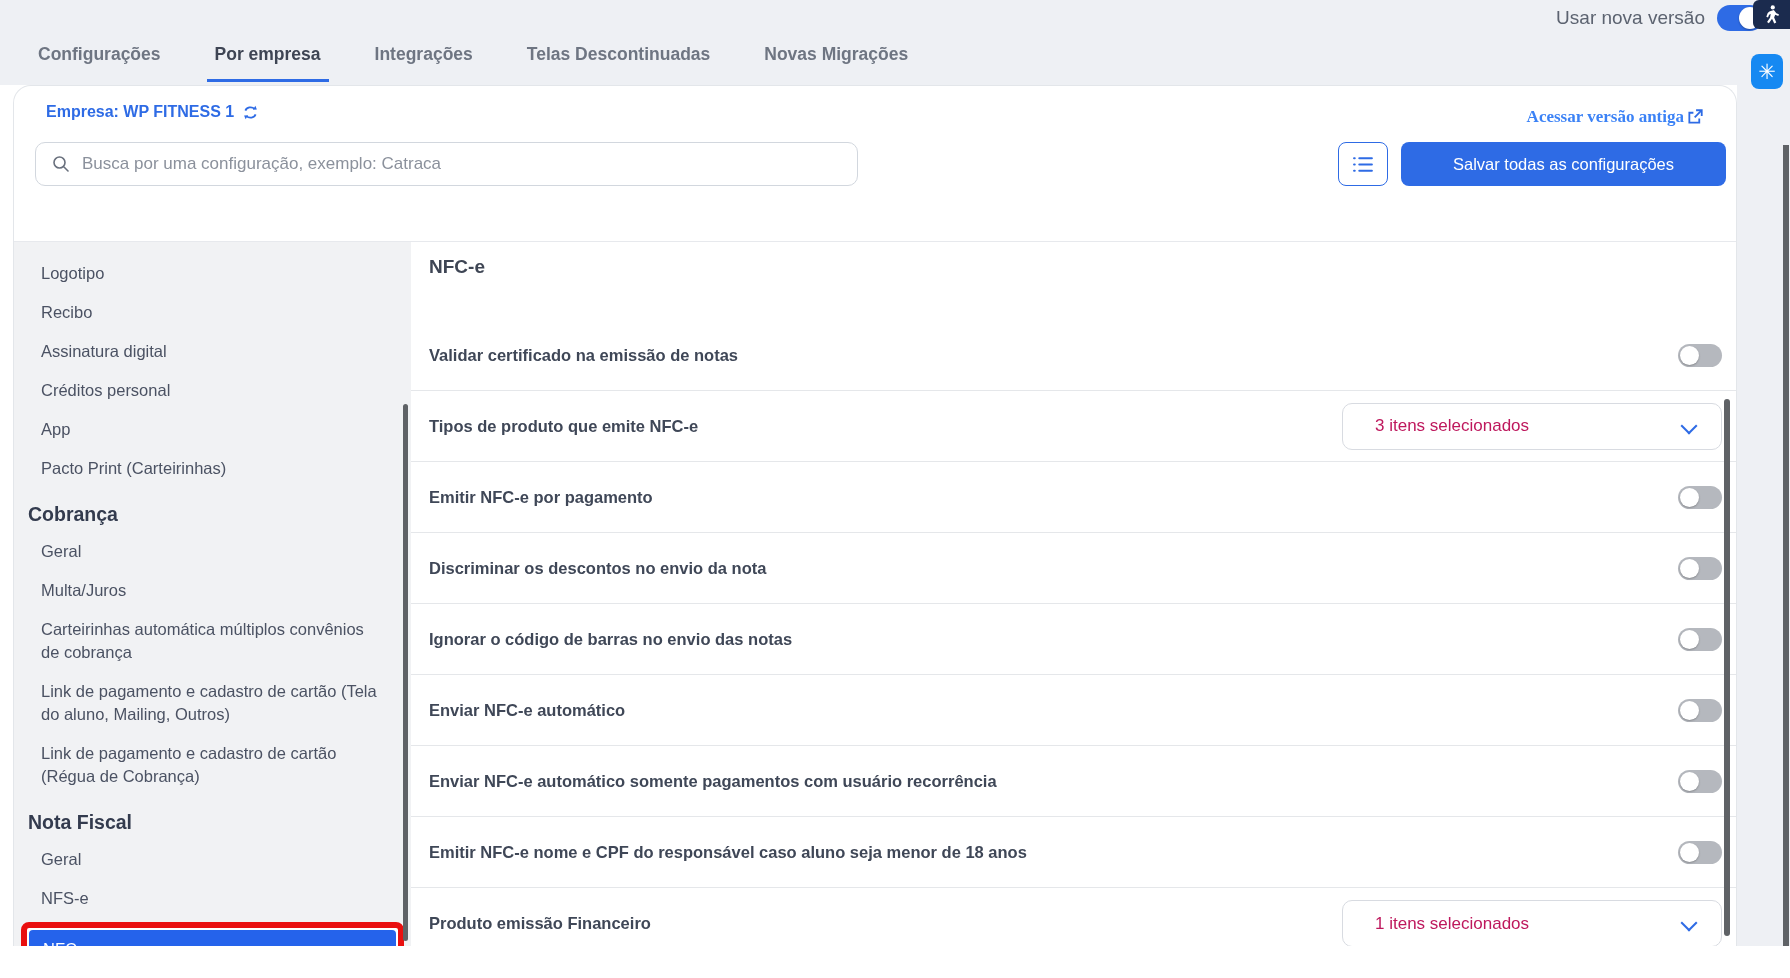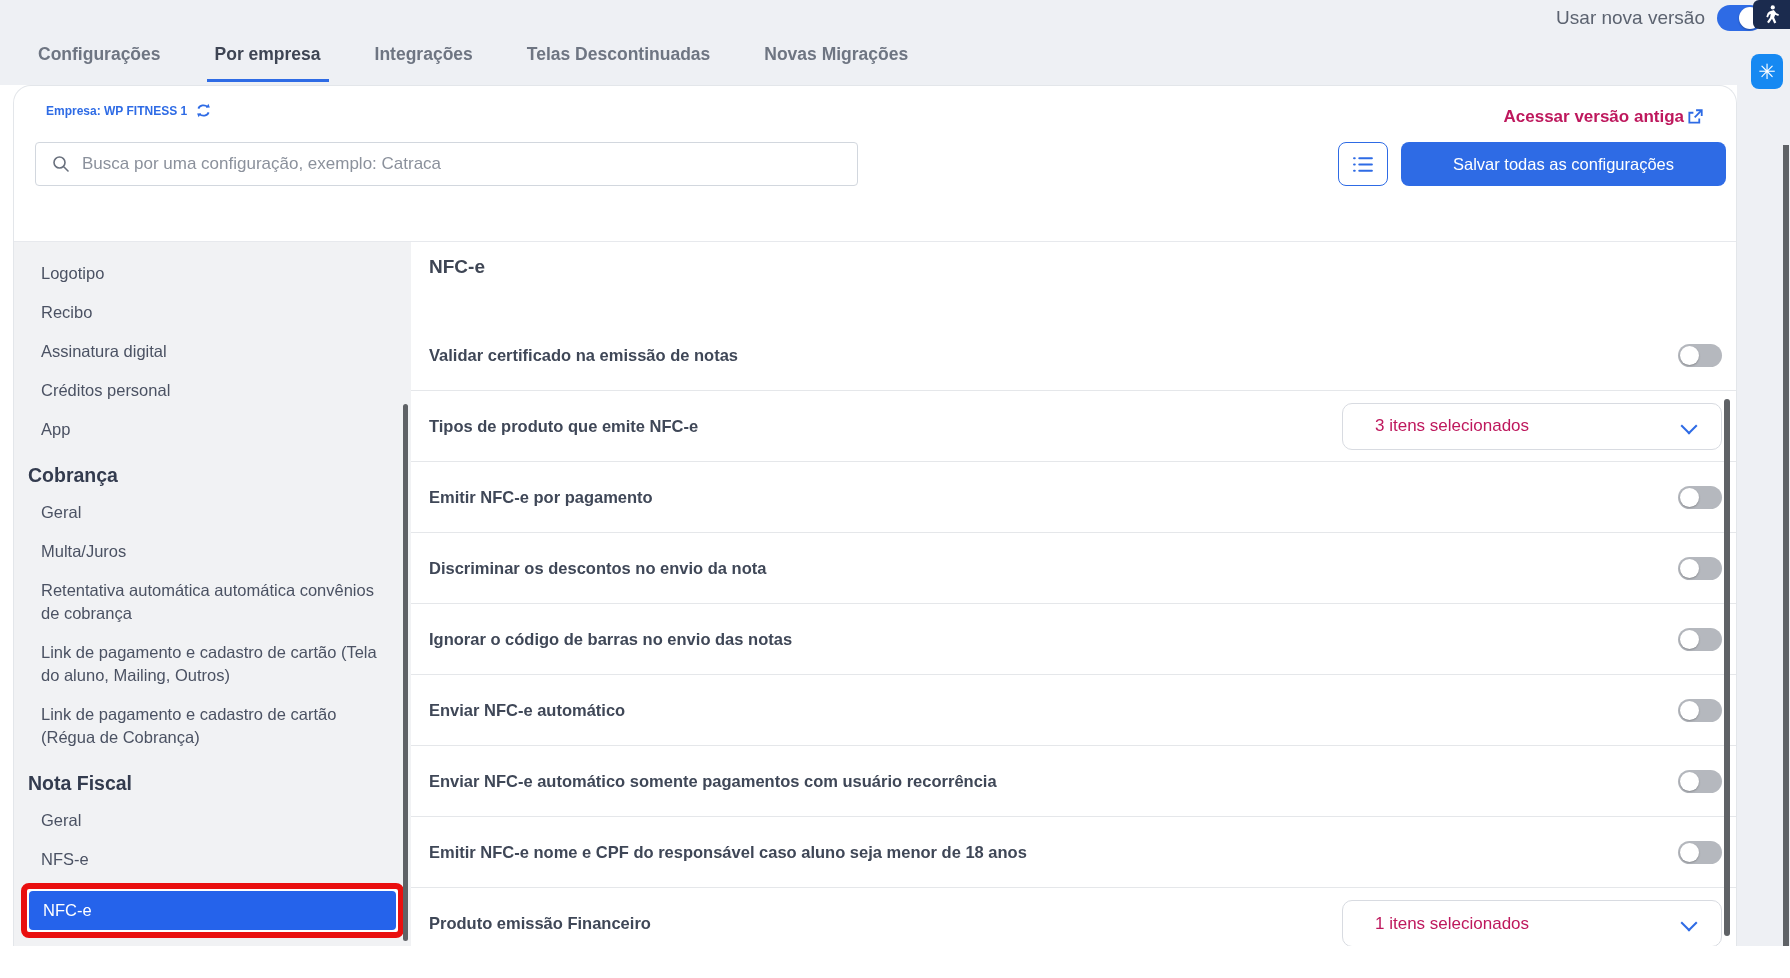--- a/index.html
+++ b/index.html
@@ -16,26 +16,26 @@
   .tabs{position:absolute;left:30px;top:44px;display:flex;gap:38px;z-index:2;}
   .tab{font-size:17.5px;font-weight:700;color:#6e7582;padding:0 8px 14px;cursor:pointer;white-space:nowrap;}
   .tab.active{color:#3e4554;border-bottom:3px solid #2e6be5;}
 
   
   .ext-person{position:absolute;left:1753px;top:0;width:37px;height:29px;background:#1b2b4e;border-radius:6px 0 0 6px;display:flex;align-items:center;justify-content:center;z-index:5;}
   .ext-gpt{position:absolute;left:1751px;top:54px;width:32px;height:35px;background:#1689f2;border-radius:8px;color:#fff;display:flex;align-items:center;justify-content:center;font-size:21px;z-index:5;}
 
   
   .card{position:absolute;left:13px;top:85px;width:1724px;height:893px;background:#fff;border:1px solid #e3e6ea;border-bottom:none;border-radius:18px 18px 0 0;box-sizing:border-box;z-index:1;}
-  .company{position:absolute;left:32px;top:17px;font-size:12px;font-weight:700;color:#2e6be5;display:flex;align-items:center;gap:8px;cursor:pointer;}
-  .search{position:absolute;left:21px;top:56px;width:823px;height:44px;border:1px solid #d2d7de;border-radius:4px;box-sizing:border-box;display:flex;align-items:center;background:#fff;}
+  .company{position:absolute;left:32px;top:17px;font-size:16px;font-weight:700;color:#2e6be5;display:flex;align-items:center;gap:8px;cursor:pointer;}
+  .search{position:absolute;left:21px;top:56px;width:823px;height:44px;border:1px solid #d2d7de;border-radius:10px;box-sizing:border-box;display:flex;align-items:center;background:#fff;}
   .search svg{margin:0 10px 0 16px;}
   .search input{border:none;outline:none;flex:1;font-size:17px;font-family:"Liberation Sans",sans-serif;color:#3e4554;background:transparent;}
   .search input::placeholder{color:#8b919c;}
-  .old-link{position:absolute;top:21px;right:33px;font-size:17px;font-weight:700;color:#be185d;display:flex;align-items:center;gap:3px;cursor:pointer;}
+  .old-link{position:absolute;top:21px;right:33px;font-size:17px;font-weight:700;color:#3b82f6;display:flex;align-items:center;gap:3px;cursor:pointer;font-family:Liberation Serif, serif;}
   .icon-btn{position:absolute;left:1324px;top:56px;width:50px;height:44px;border:1px solid #2e6be5;border-radius:8px;background:#fff;display:flex;align-items:center;justify-content:center;box-sizing:border-box;cursor:pointer;}
   .save-btn{position:absolute;left:1387px;top:56px;width:325px;height:44px;background:#2e6be5;border:none;border-radius:8px;color:#fff;font-size:16.5px;font-weight:400;font-family:"Liberation Sans",sans-serif;cursor:pointer;}
   .header-divider{position:absolute;left:0;top:155px;width:100%;height:1px;background:#e7e9ed;}
 
   
   .cardbody{position:absolute;left:0;top:156px;right:0;bottom:0;display:flex;}
   .sidebar{width:397px;background:#f1f2f4;box-sizing:border-box;padding-top:12px;position:relative;flex:none;}
   .side-item{padding:8px 34px 8px 27px;font-size:16.5px;color:#4b5263;line-height:23px;cursor:pointer;}
   .side-section{padding:15px 0 6px 14px;font-size:19.5px;font-weight:700;color:#333b4e;}
   .side-selected-wrap{margin:4px 7px 0 7px;border:6px solid #e90f0f;border-radius:8px;background:#fff;padding:2px;cursor:pointer;}
@@ -131,24 +131,25 @@
     <div class="header-divider"></div>
 
     <div class="cardbody">
       <div class="sidebar">
         <div>
             <div class="side-item">Logotipo</div>
             <div class="side-item">Recibo</div>
             <div class="side-item">Assinatura digital</div>
             <div class="side-item">Créditos personal</div>
             <div class="side-item">App</div>
+            <div class="side-item">Pacto Print (Carteirinhas)</div>
             <div class="side-section">Cobrança</div>
             <div class="side-item">Geral</div>
             <div class="side-item">Multa/Juros</div>
-            <div class="side-item">Retentativa automática automática convênios de cobrança</div>
+            <div class="side-item">Carteirinhas automática múltiplos convênios de cobrança</div>
             <div class="side-item">Link de pagamento e cadastro de cartão (Tela do aluno, Mailing, Outros)</div>
             <div class="side-item">Link de pagamento e cadastro de cartão (Régua de Cobrança)</div>
             <div class="side-section">Nota Fiscal</div>
             <div class="side-item">Geral</div>
             <div class="side-item">NFS-e</div>
             <div class="side-selected-wrap">
               <div class="side-selected">NFC-e</div>
             </div>
           </div>
         <div class="side-scroll"></div>

